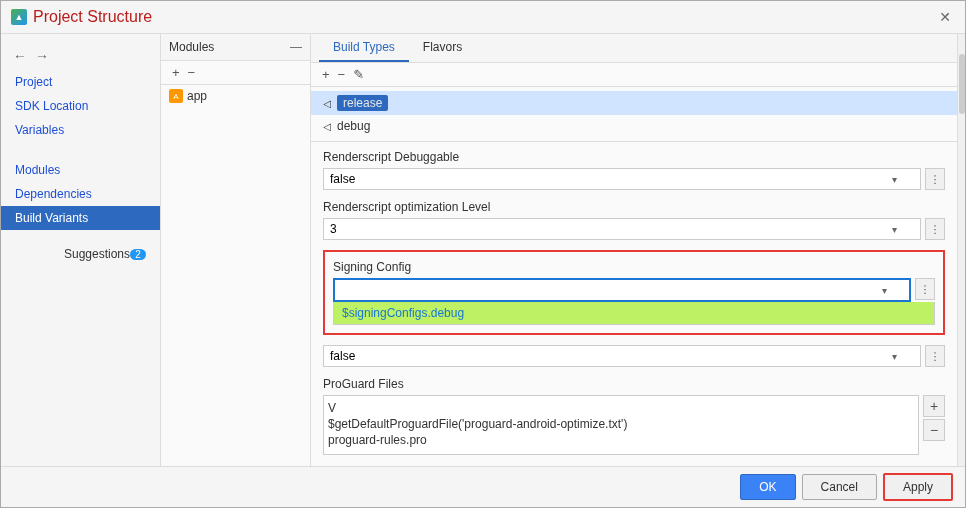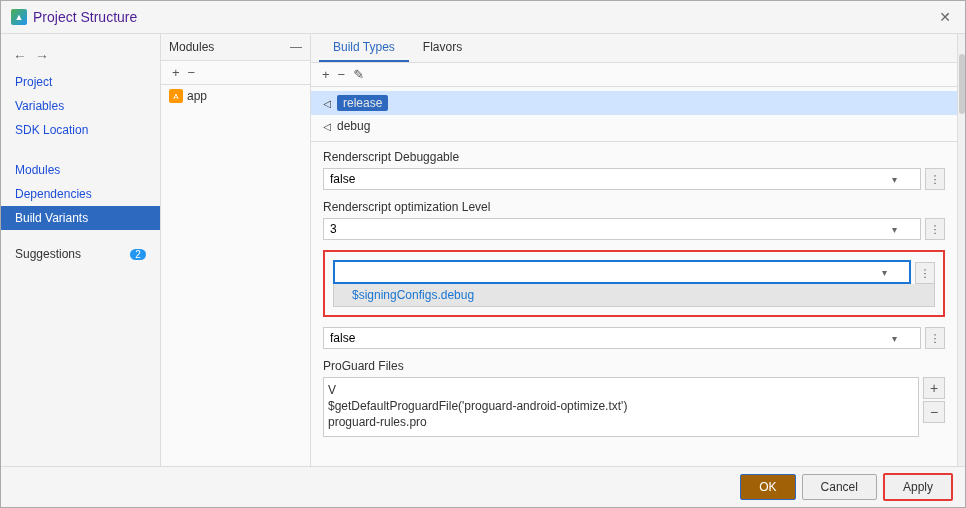--- a/index.html
+++ b/index.html
@@ -40,22 +40,22 @@
       background: linear-gradient(135deg, #4caf50, #2196f3);
       border-radius: 2px;
       display: flex;
       align-items: center;
       justify-content: center;
       font-size: 9px;
       color: white;
       font-weight: bold;
     }
     .title-text {
-      font-size: 14px;
-      color: #4c1d95;
+      font-size: 16px;
+      color: #b91c1c;
     }
     .close-btn {
       cursor: pointer;
       font-size: 14px;
       color: #666;
       background: none;
       border: none;
       padding: 2px 4px;
     }
     .dialog-body {
@@ -96,21 +96,21 @@
       font-size: 12px;
     }
     .sidebar-item.active {
       background: #2d6abf;
       color: #ffffff;
     }
     .sidebar-divider { height: 12px; }
     .sidebar-item-with-badge {
       display: flex;
       align-items: center;
-      justify-content: space-between;
+      justify-content: flex-end;
       padding: 5px 14px;
       cursor: pointer;
       color: #333;
       font-size: 12px;
     }
     .badge {
       background: #2196f3;
       color: white;
       border-radius: 8px;
       padding: 0 5px;
@@ -247,21 +247,21 @@
       margin-bottom: 10px;
     }
     .form-label {
       font-size: 12px;
       color: #333;
       margin-bottom: 4px;
       display: block;
     }
     .form-row {
       display: flex;
-      align-items: flex-end;
+      align-items: flex-start;
       gap: 4px;
     }
     .select-wrapper {
       flex: 1;
       position: relative;
       display: inline-block;
     }
     .select-wrapper select {
       width: 100%;
       padding: 3px 24px 3px 6px;
@@ -297,24 +297,24 @@
     
     .signing-section {
       border: 2px solid #e53935;
       padding: 8px;
       margin-bottom: 10px;
     }
     .signing-dropdown-highlighted {
       border: 2px solid #1976d2 !important;
     }
     .signing-suggestion {
-      background: #e5e5e5;
+      background: #bef264;
       border: 1px solid #ccc;
       border-top: none;
-      padding: 4px 18px;
+      padding: 4px 8px;
       font-size: 12px;
       color: #1976d2;
       cursor: pointer;
     }
     
     .proguard-section { margin-bottom: 10px; }
     .proguard-files-area {
       display: flex;
       gap: 4px;
     }
@@ -356,21 +356,21 @@
       gap: 6px;
     }
     .btn {
       padding: 5px 18px;
       font-size: 12px;
       border: 1px solid #aaa;
       cursor: pointer;
       border-radius: 2px;
     }
     .btn-primary {
-      background: #a16207;
+      background: #3b82f6;
       color: white;
       border-color: #2d6abf;
     }
     .btn-default {
       background: #f0f0f0;
       color: #333;
     }
     .btn-apply {
       background: #f0f0f0;
       color: #333;
@@ -411,22 +411,22 @@
 
   <div class="dialog-body">
 
     <div class="sidebar">
       <div class="sidebar-nav-row">
         <button class="sidebar-nav-btn">←</button>
         <button class="sidebar-nav-btn">→</button>
       </div>
       <div class="sidebar-section">
         <div class="sidebar-item">Project</div>
+        <div class="sidebar-item">SDK Location</div>
         <div class="sidebar-item">Variables</div>
-        <div class="sidebar-item">SDK Location</div>
       </div>
       <div class="sidebar-divider"></div>
       <div class="sidebar-section">
         <div class="sidebar-item">Modules</div>
         <div class="sidebar-item">Dependencies</div>
         <div class="sidebar-item active">Build Variants</div>
       </div>
       <div class="sidebar-divider"></div>
       <div class="sidebar-item-with-badge">
         <span>Suggestions</span>
@@ -499,20 +499,21 @@
                 <option>2</option>
                 <option>1</option>
                 <option>0</option>
               </select>
             </div>
             <button class="select-extra-btn">⋮</button>
           </div>
         </div>
 
         <div class="signing-section">
+          <label class="form-label">Signing Config</label>
           <div class="form-row">
             <div class="select-wrapper" style="flex:1;">
               <select class="signing-dropdown-highlighted">
                 <option value=""></option>
               </select>
             </div>
             <button class="select-extra-btn">⋮</button>
           </div>
           <div class="signing-suggestion">$signingConfigs.debug</div>
         </div>

